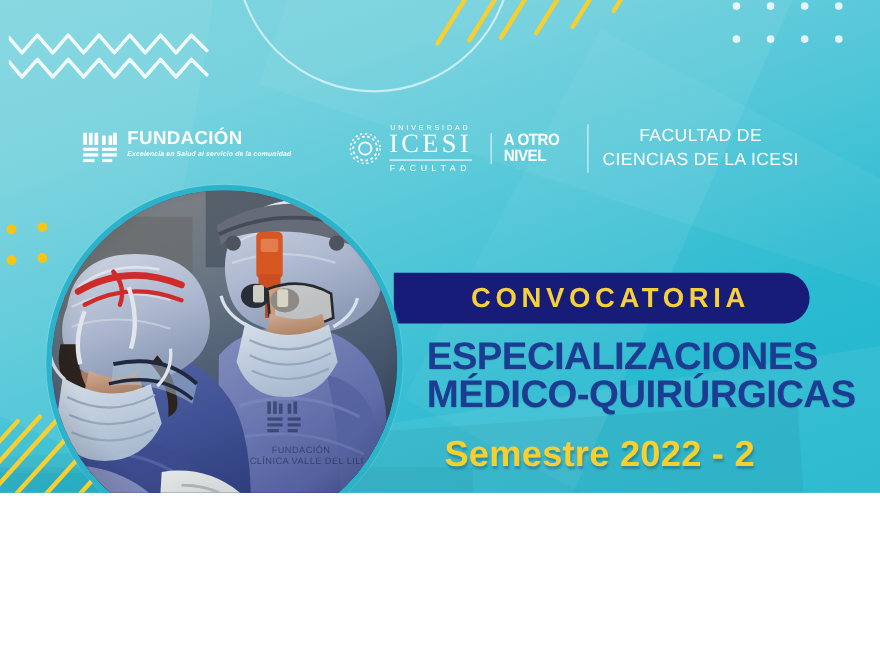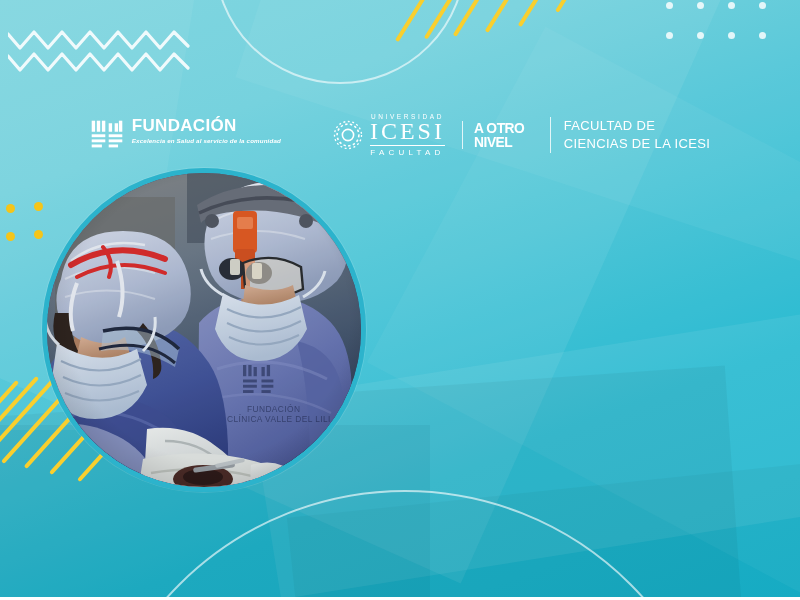--- a/index.html
+++ b/index.html
@@ -8,21 +8,21 @@
   html, body {
     width: 800px;
     height: 600px;
     overflow: hidden;
     font-family: "Liberation Sans", sans-serif;
   }
 
   .poster {
     position: relative;
     width: 800px;
-    height: 597px;
+    height: 448px;
     overflow: hidden;
     background: #3fc0d4;
   }
 
   
   .bg-base {
     position: absolute;
     inset: 0;
     background: linear-gradient(160deg, #79d3de 0%, #6ccfdc 22%, #46c3d6 48%, #21b8cf 72%, #17b2cb 100%);
   }
@@ -250,22 +250,23 @@
   .logo-facultad {
     margin-left: 14px;
     padding-left: 13px;
     border-left: 1px solid rgba(255,255,255,0.8);
     display: flex;
     flex-direction: column;
     line-height: 1.35;
   }
   .fac-l1, .fac-l2 {
     color: #ffffff;
-    font-size: 13px;
+    font-size: 16px;
     letter-spacing: 0.35px;
+    text-align: center;
   }
 
   
   .photo-wrap {
     position: absolute;
     left: 42px; top: 168px;
     width: 324px; height: 324px;
     border-radius: 50%;
     border: 5px solid #2cb3cc;
     overflow: hidden;
@@ -605,14 +606,27 @@
         <rect x="0" y="0" width="324" height="324" fill="#1a3a66" opacity="0.08"></rect>
         <radialGradient id="vig" cx="0.5" cy="0.45" r="0.72">
           <stop offset="60%" stop-color="#000000" stop-opacity="0"></stop>
           <stop offset="100%" stop-color="#000000" stop-opacity="0.35"></stop>
         </radialGradient>
         <rect x="0" y="0" width="324" height="324" fill="url(#vig)"></rect>
       </svg>
     </div>
   </div>
 
+  <div class="copy">
+
+    <div class="ribbon">
+      <span class="ribbon-text">CONVOCATORIA</span>
+    </div>
+
+    <div class="head">
+      <div class="head-l1">ESPECIALIZACIONES</div>
+      <div class="head-l2">MÉDICO-QUIRÚRGICAS</div>
+    </div>
+
+    <div class="sem">Semestre 2022 - 2</div>
+  </div>
 
 </div>
 
 </body></html>

